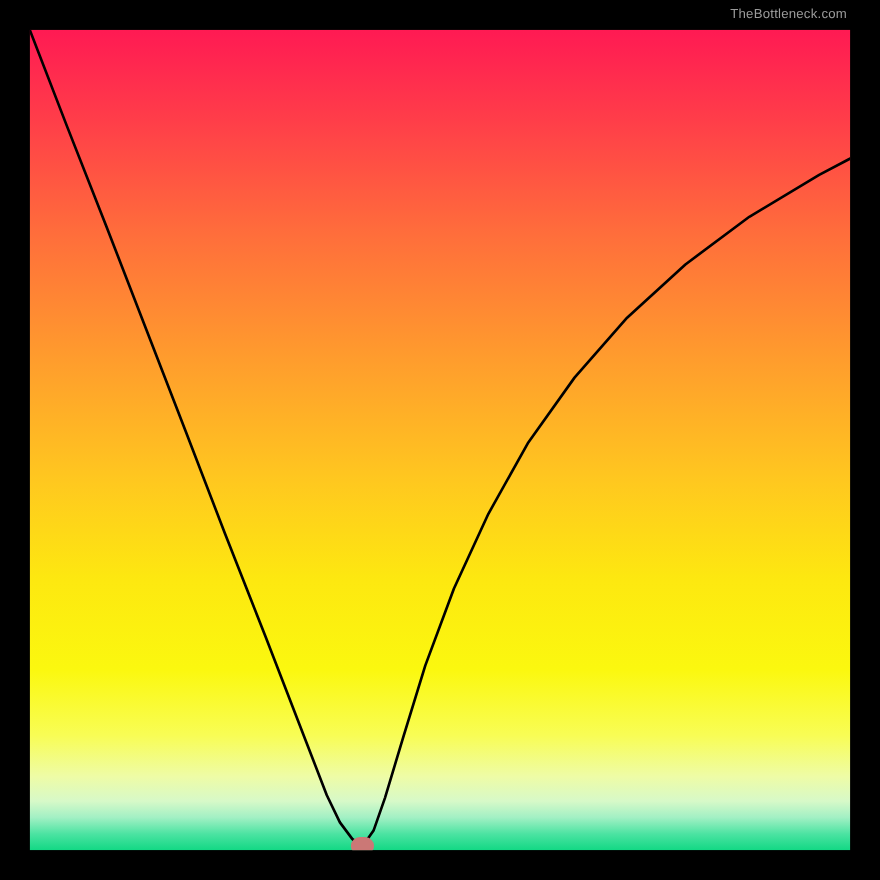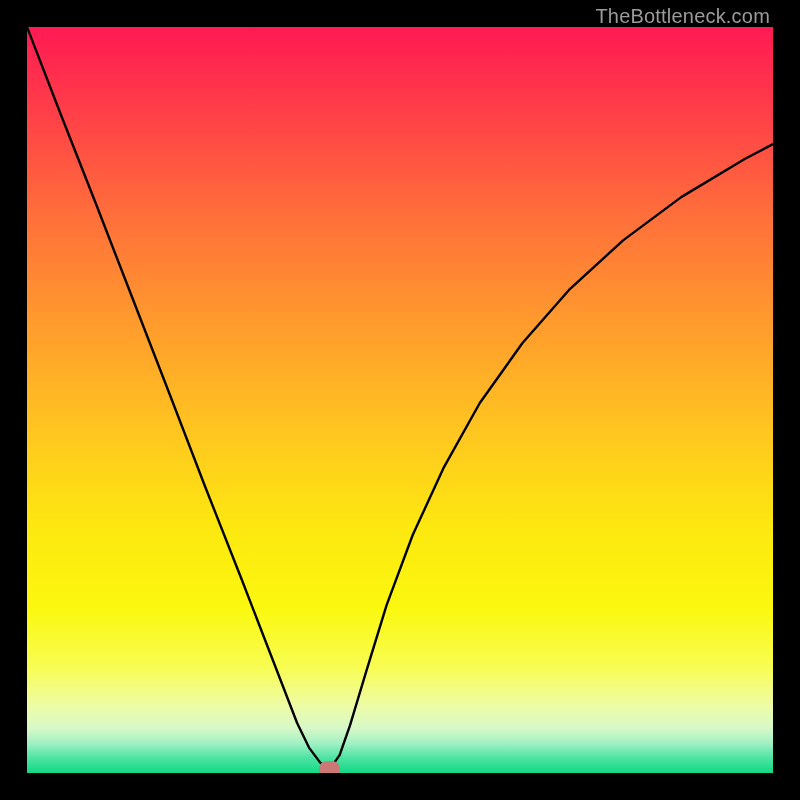--- a/index.html
+++ b/index.html
@@ -43,21 +43,21 @@
       #a2f0c4 96%,
       #4ce3a2 98%,
       #12d884 100%
     );
   }
   .watermark {
     position: absolute;
     top: 5px;
     right: 30px;
     color: #9b9b9b;
-    font-size: 20px;
+    font-size: 12px;
     font-weight: 500;
     letter-spacing: 0.2px;
   }
   svg.curve {
     position: absolute;
     inset: 0;
   }
   .marker {
     position: absolute;
     width: 21px;

